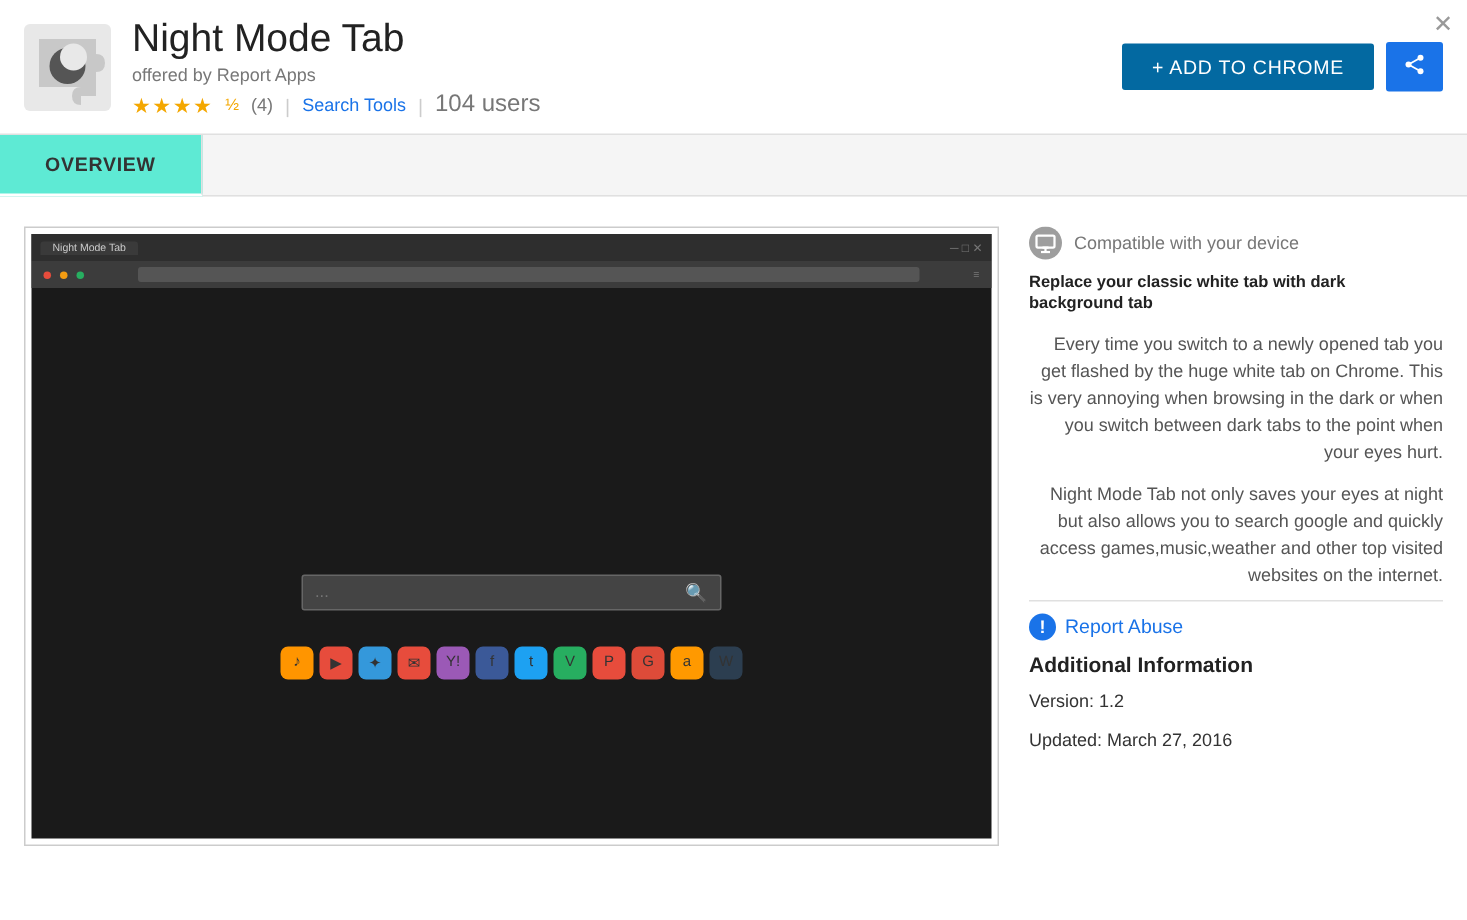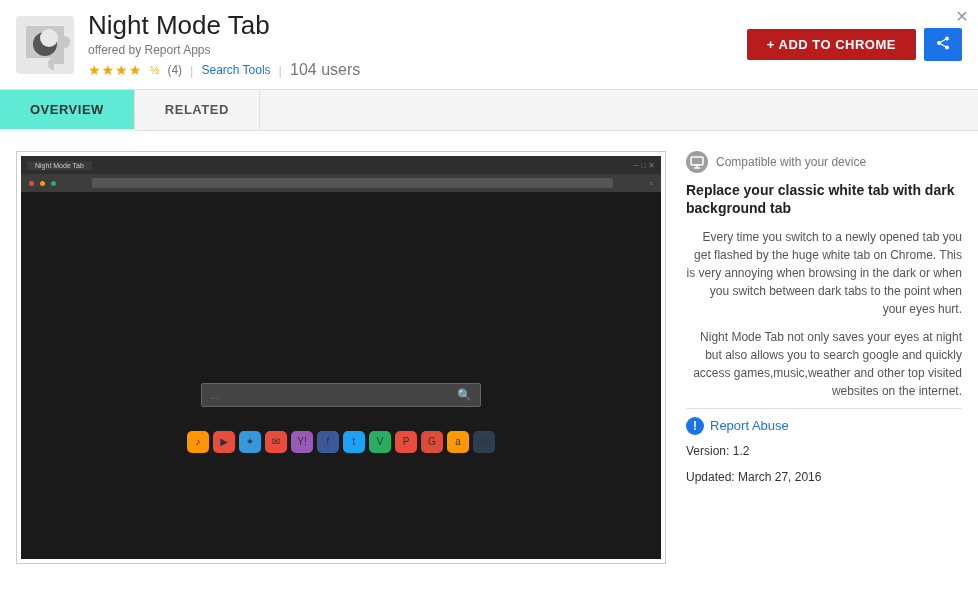--- a/index.html
+++ b/index.html
@@ -47,27 +47,27 @@
     .search-tools-link { color: #1a73e8; text-decoration: none; font-size: 12px; }
     .user-count { color: #777; font-size: 16px; }
     .separator { color: #ccc; }
     .header-actions {
       display: flex;
       align-items: center;
       gap: 8px;
       margin-left: auto;
     }
     .add-chrome-btn {
-      background: #b91c1c;
+      background: #0369a1;
       color: #fff;
       border: none;
       border-radius: 2px;
       padding: 8px 20px;
       font-size: 13px;
-      font-weight: bold;
+      font-weight: normal;
       cursor: pointer;
       letter-spacing: 0.5px;
     }
     .share-btn {
       background: #1a73e8;
       color: #fff;
       border: none;
       border-radius: 2px;
       padding: 8px 12px;
       font-size: 14px;
@@ -246,21 +246,21 @@
       height: 22px;
       background: #9e9e9e;
       border-radius: 50%;
       display: flex;
       align-items: center;
       justify-content: center;
       color: #fff;
       font-size: 12px;
     }
     .description-title {
-      font-size: 14px;
+      font-size: 11px;
       font-weight: bold;
       color: #222;
       line-height: 1.3;
       margin-top: 4px;
     }
     .description-text {
       font-size: 12px;
       color: #555;
       line-height: 1.5;
       margin-top: 6px;
@@ -342,21 +342,20 @@
         <line x1="3" y1="7" x2="11" y2="11.5" stroke="white" stroke-width="1.2"></line>
       </svg>
     </button>
   </div>
 
   <button class="close-btn">✕</button>
 </div>
 
 <div class="tab-nav">
   <div class="tab-item active">OVERVIEW</div>
-  <div class="tab-item">RELATED</div>
 </div>
 
 <div class="main-content">
 
   <div class="screenshot-area">
     <div class="screenshot-inner">
 
       <div class="mini-tab-bar">
         <div class="mini-tab">Night Mode Tab</div>
         <span style="color:#777;margin-left:auto;font-size:8px">─ □ ✕</span>
@@ -410,20 +409,21 @@
     <div class="description-text">Every time you switch to a newly opened tab you get flashed by the huge white tab on Chrome. This is very annoying when browsing in the dark or when you switch between dark tabs to the point when your eyes hurt.</div>
     <div class="description-text">Night Mode Tab not only saves your eyes at night but also allows you to search google and quickly access games,music,weather and other top visited websites on the internet.</div>
 
     <hr class="divider">
 
     <a class="report-abuse-link">
       <div class="report-icon">!</div>
       <span>Report Abuse</span>
     </a>
 
+    <div class="additional-info-title">Additional Information</div>
 
     <div class="info-row">
       <span>Version:</span>
       <span>1.2</span>
     </div>
     <div class="info-row">
       <span>Updated:</span>
       <span>March 27, 2016</span>
     </div>
 

